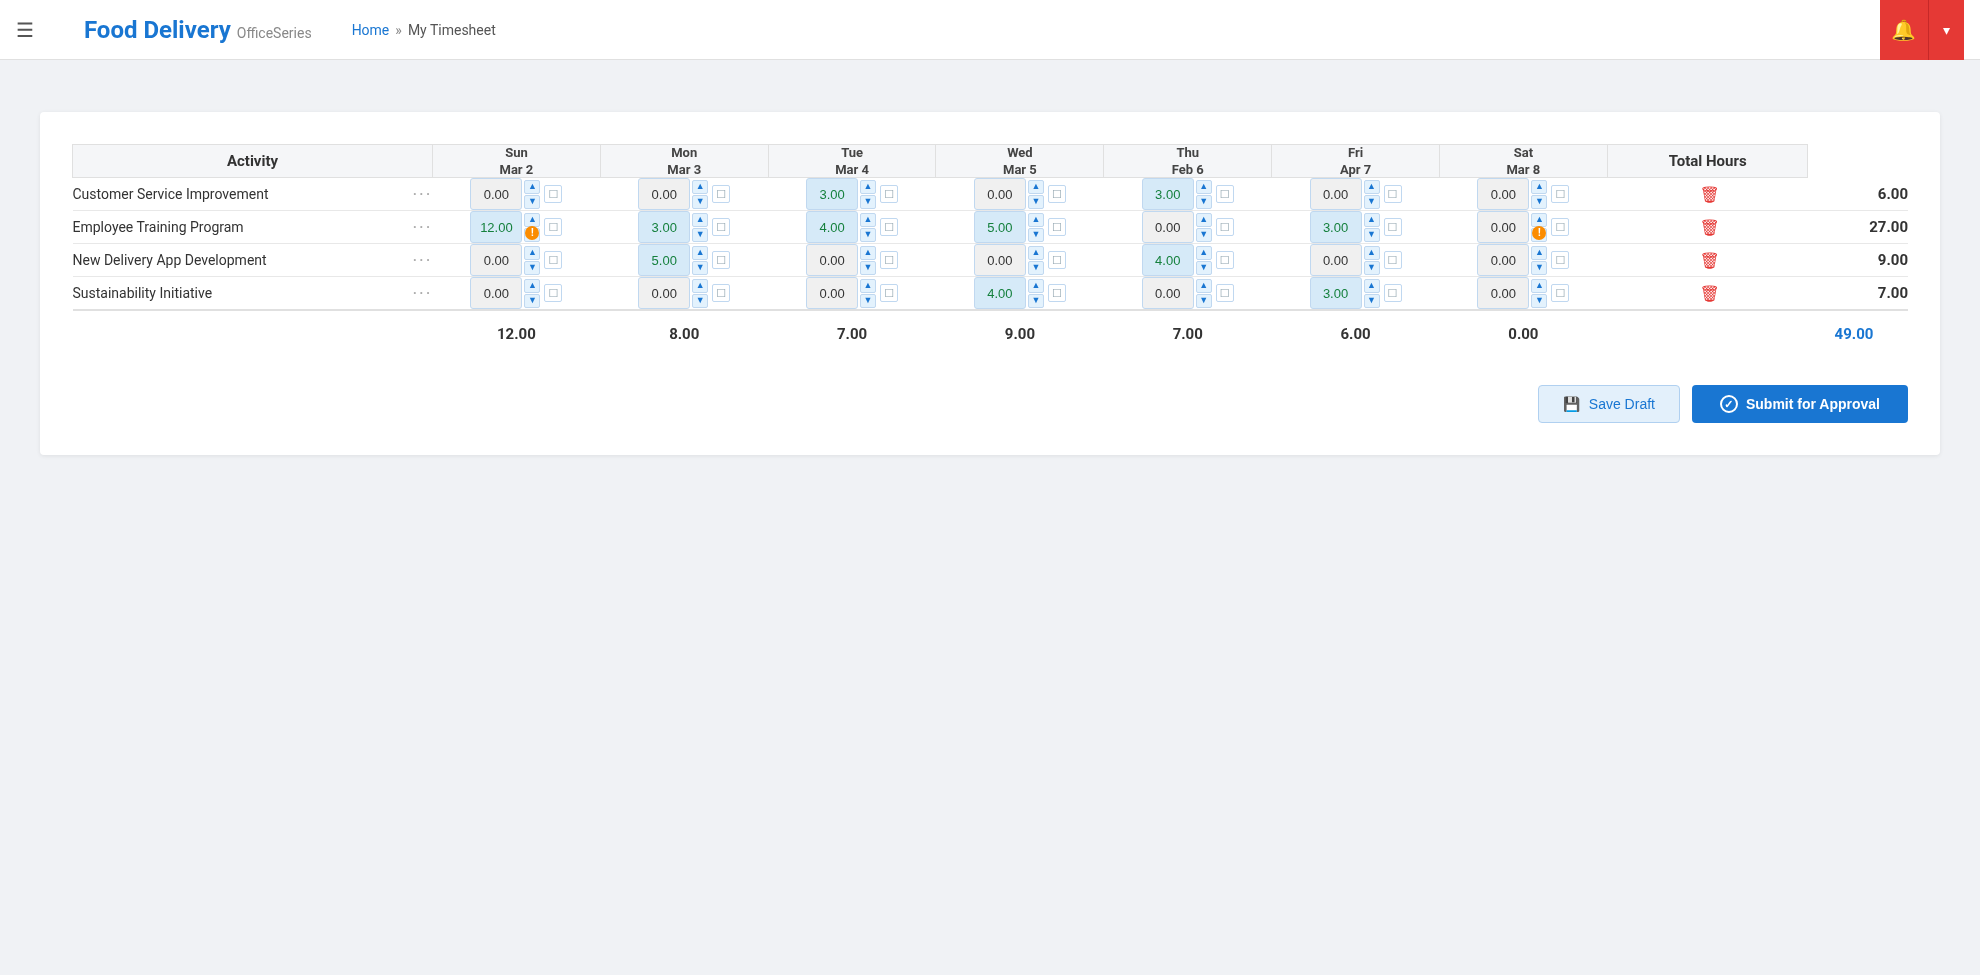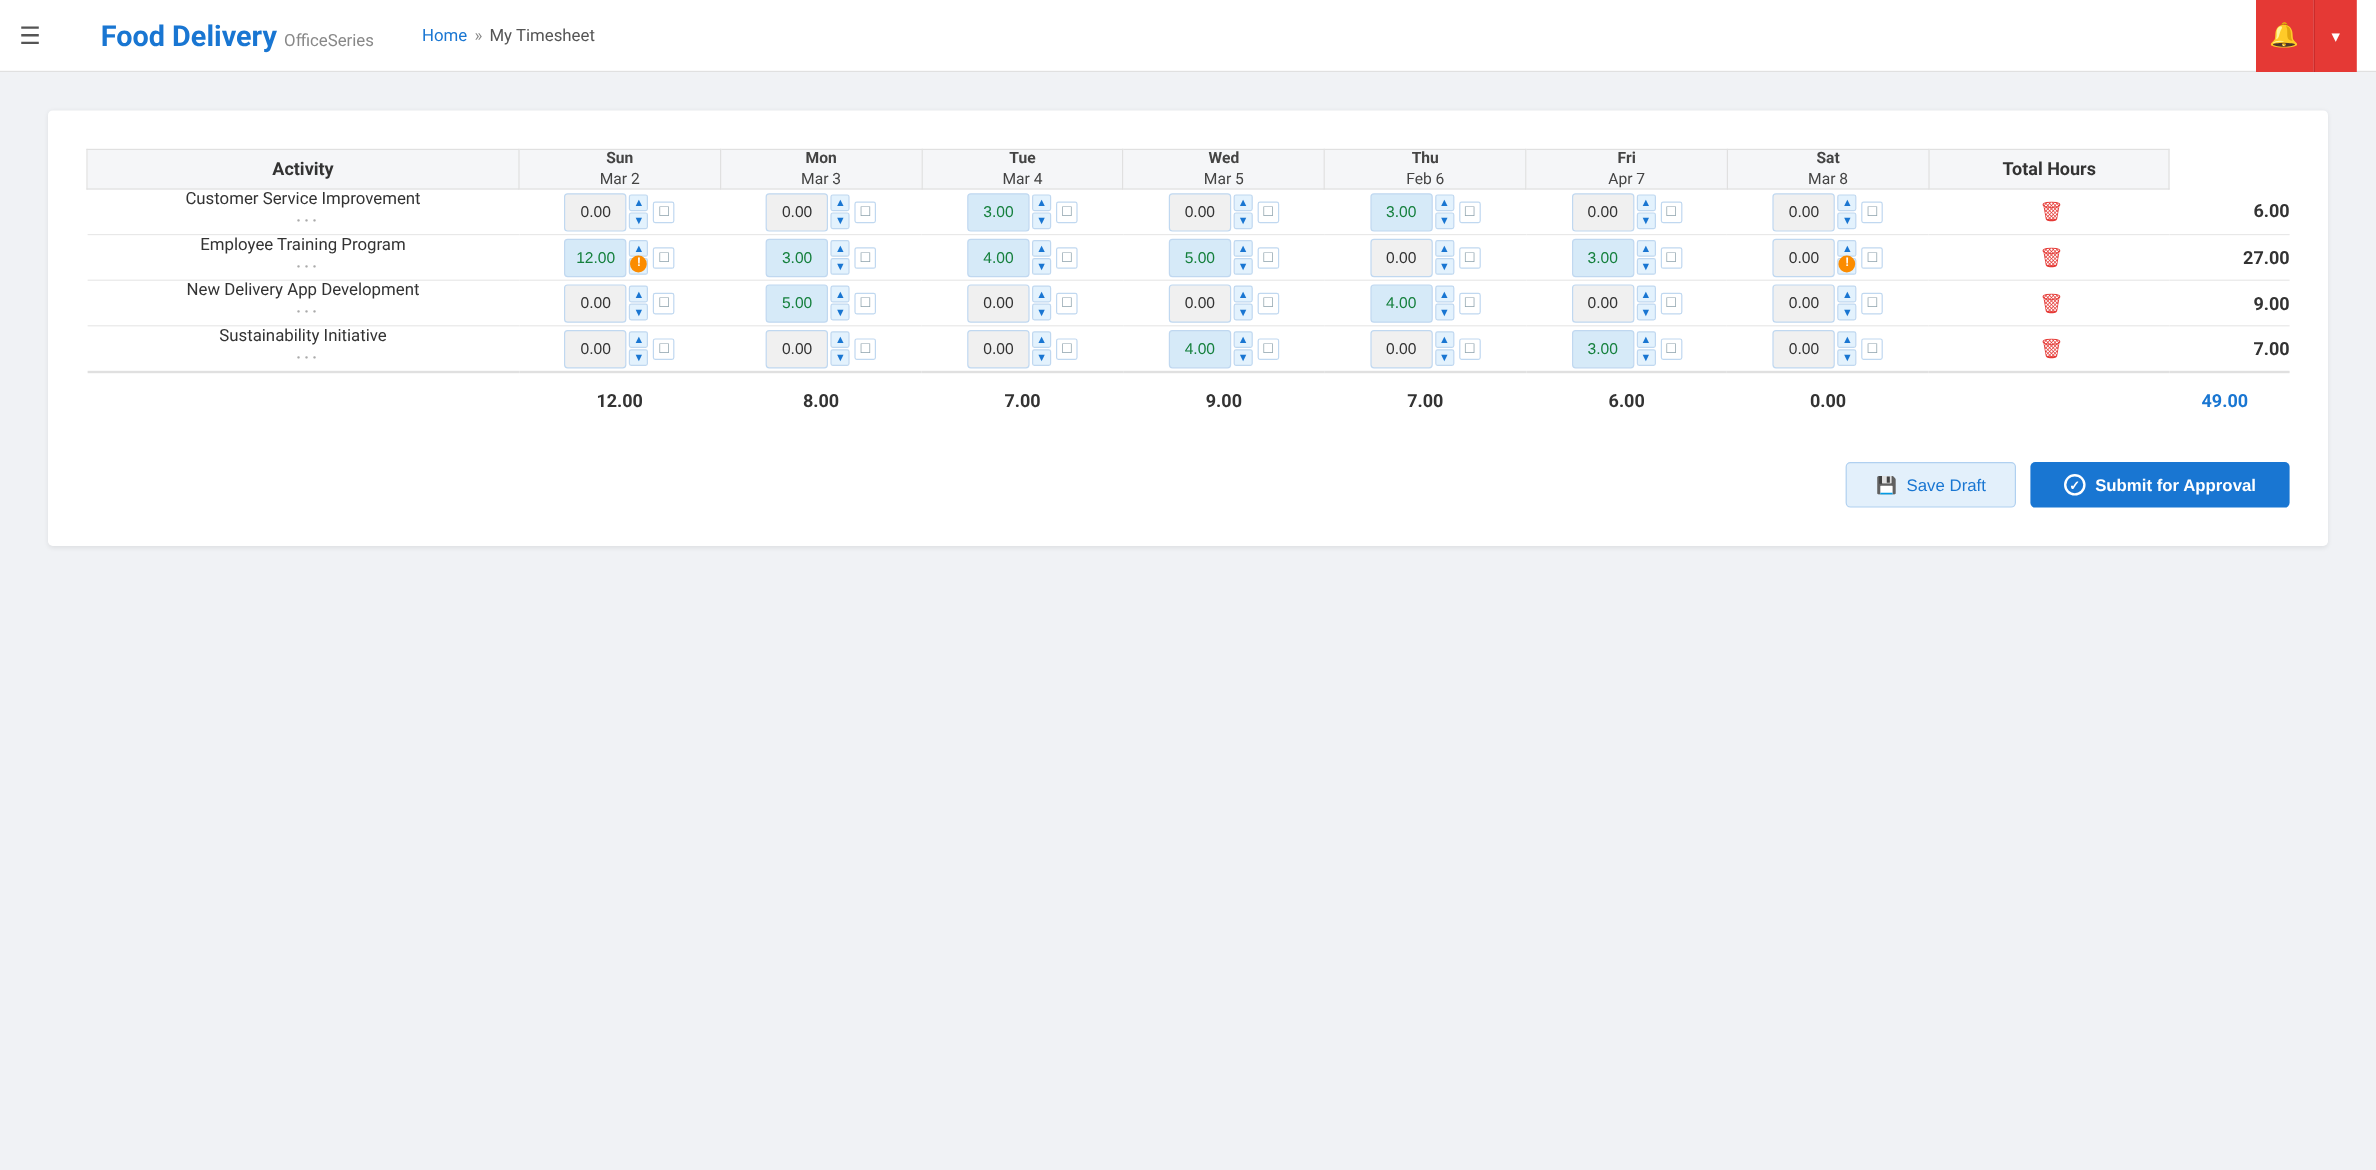--- a/index.html
+++ b/index.html
@@ -43,21 +43,21 @@
       height: 60px;
       display: flex;
       align-items: center;
       justify-content: center;
       cursor: pointer;
       font-size: 14px;
       border-left: 1px solid #c62828;
     }
 
     
-    .main { padding: 32px 40px; }
+    .main { padding: 32px 40px; margin-top: 20px; }
     .card {
       background: #fff;
       border-radius: 4px;
       padding: 32px;
       box-shadow: 0 1px 4px rgba(0,0,0,0.08);
     }
 
     
     .timesheet-table { width: 100%; border-collapse: collapse; }
     .timesheet-table th, .timesheet-table td { padding: 0; }
@@ -78,41 +78,41 @@
       background: #f5f6f8;
       border: 1px solid #e0e0e0;
       text-align: center;
       font-size: 13px;
       color: #444;
       padding: 12px 8px;
       min-width: 90px;
       vertical-align: middle;
     }
     .th-day .day-name { font-weight: 700; display: block; }
-    .th-day .day-date { font-weight: 400; display: block; margin-top: 2px; }
+    .th-day .day-date { font-weight: 700; display: block; margin-top: 2px; }
     .th-total {
       background: #f5f6f8;
       border: 1px solid #e0e0e0;
       text-align: center;
       font-weight: 700;
       font-size: 15px;
       color: #333;
       padding: 16px 12px;
       min-width: 110px;
       vertical-align: middle;
     }
 
     
     .tr-data td { border-bottom: 1px solid #e8e8e8; vertical-align: middle; }
     .td-activity {
       padding: 14px 12px;
       font-size: 14px;
       color: #333;
     }
-    .td-activity-inner { display: flex; align-items: center; justify-content: space-between; flex-direction: column; }
+    .td-activity-inner { display: flex; align-items: center; justify-content: space-between; }
     .activity-dots { color: #aaa; font-size: 18px; cursor: pointer; margin-left: 8px; letter-spacing: 2px; }
 
     .td-hours { padding: 8px 4px; text-align: center; }
     .hours-input-group {
       display: inline-flex;
       align-items: center;
       gap: 2px;
     }
     .hours-input {
       width: 52px;

